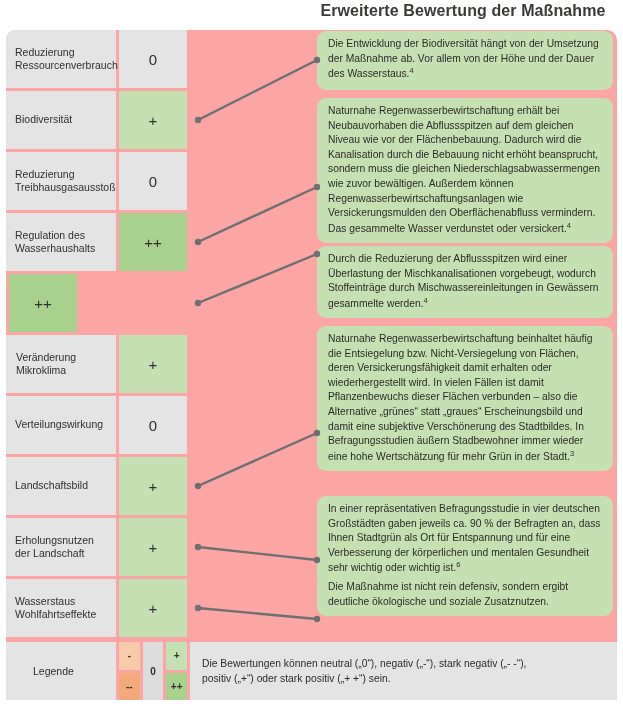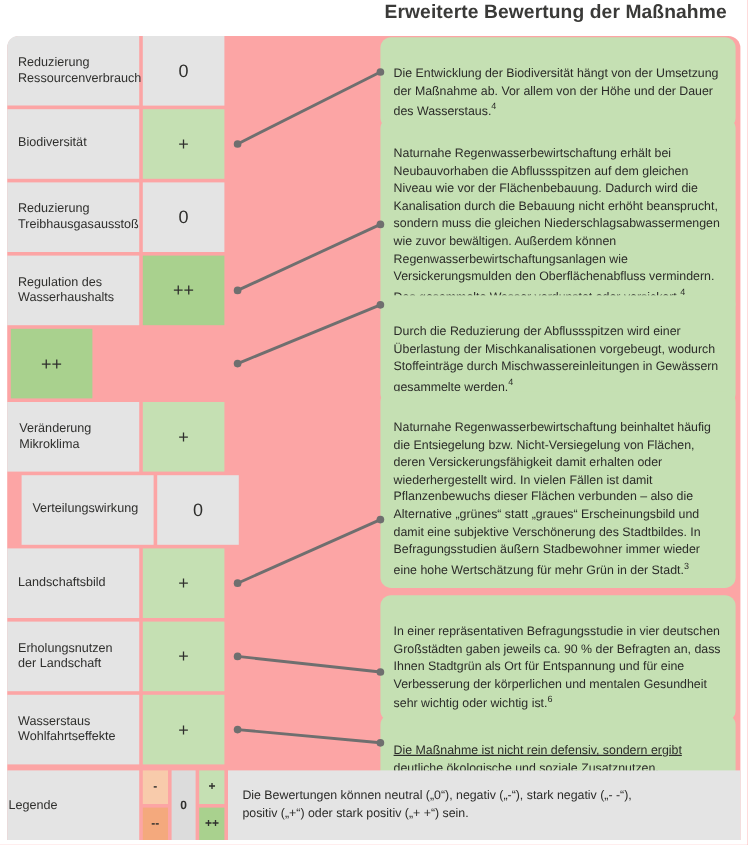--- a/index.html
+++ b/index.html
@@ -80,21 +80,21 @@
   .crit-row.first .crit-label { border-top-left-radius: 9px; }
 
   
   .info-box {
     position: absolute;
     left: 311px;
     width: 296px;
     background: #c5e0b3;
     border-radius: 9px;
     box-sizing: border-box;
-    padding: 24px 10px 6px 11px;
+    padding: 6px 10px 6px 11px;
     font-size: 10.3px;
     line-height: 1.42;
     color: #2b2b29;
   }
   .info-box sup { font-size: 7.5px; }
 
   
   #connectors {
     position: absolute;
     left: 0;
@@ -111,21 +111,21 @@
     top: 612px;
     width: 611px;
     height: 58px;
     display: flex;
   }
   #legend-label {
     width: 110px;
     background: #e4e4e4;
     display: flex;
     align-items: center;
-    padding-left: 1px;
+    padding-left: 27px;
     box-sizing: border-box;
     font-size: 10.5px;
     color: #2f2f2d;
   }
   #legend-swatches {
     width: 68px;
     margin-left: 3px;
     display: flex;
     gap: 3px;
   }
@@ -194,21 +194,21 @@
         </div>
         <div class="crit-row" style="top: 244px; height: 58px;">
           <div class="crit-score sc-pospos" style="height: 58px;">++</div>
         </div>
         <div class="crit-row" style="top: 305px; height: 58px;">
           <div class="crit-label" style="height: 58px; white-space: pre-line; padding-left: 10px;">Veränderung
 Mikroklima</div>
           <div class="crit-score sc-pos" style="height: 58px;">+</div>
         </div>
         <div class="crit-row" style="top: 366px; height: 58px;">
-          <div class="crit-label" style="height: 58px; white-space: pre-line; margin-left: 12px;">Verteilungswirkung</div>
+          <div class="crit-label" style="height: 58px; white-space: pre-line;">Verteilungswirkung</div>
           <div class="crit-score sc-neutral" style="height: 58px;">0</div>
         </div>
         <div class="crit-row" style="top: 427px; height: 58px;">
           <div class="crit-label" style="height: 58px; white-space: pre-line;">Landschaftsbild</div>
           <div class="crit-score sc-pos" style="height: 58px;">+</div>
         </div>
         <div class="crit-row" style="top: 488px; height: 58px;">
           <div class="crit-label" style="height: 58px; white-space: pre-line;">Erholungsnutzen
 der Landschaft</div>
           <div class="crit-score sc-pos" style="height: 58px;">+</div>
@@ -219,21 +219,21 @@
           <div class="crit-score sc-pos" style="height: 58px;">+</div>
         </div>
       </div>
 
     <div id="info-boxes-layer">
         <div class="info-box" style="top: 1px; min-height: 59px;"><span>Die Entwicklung der Biodiversität hängt von der Umsetzung der Maßnahme ab. Vor allem von der Höhe und der Dauer des Wasserstaus.</span><sup>4</sup></div>
         <div class="info-box" style="top: 68px; min-height: 141px;"><span>Naturnahe Regenwasserbewirtschaftung erhält bei Neubauvorhaben die Abflussspitzen auf dem gleichen Niveau wie vor der Flächenbebauung. Dadurch wird die Kanalisation durch die Bebauung nicht erhöht beansprucht, sondern muss die gleichen Niederschlagsabwassermengen wie zuvor bewältigen. Außerdem können Regenwasserbewirtschaftungsanlagen wie Versickerungsmulden den Oberflächenabfluss vermindern. Das gesammelte Wasser verdunstet oder versickert.</span><sup>4</sup></div>
         <div class="info-box" style="top: 216px; min-height: 72px;"><span>Durch die Reduzierung der Abflussspitzen wird einer Überlastung der Mischkanalisationen vorgebeugt, wodurch Stoffeinträge durch Mischwassereinleitungen in Gewässern gesammelte werden.</span><sup>4</sup></div>
         <div class="info-box" style="top: 296px; min-height: 144px;"><span>Naturnahe Regenwasserbewirtschaftung beinhaltet häufig die Entsiegelung bzw. Nicht-Versiegelung von Flächen, deren Versickerungsfähigkeit damit erhalten oder wiederhergestellt wird. In vielen Fällen ist damit Pflanzenbewuchs dieser Flächen verbunden – also die Alternative „grünes“ statt „graues“ Erscheinungsbild und damit eine subjektive Verschönerung des Stadtbildes. In Befragungsstudien äußern Stadbewohner immer wieder eine hohe Wertschätzung für mehr Grün in der Stadt.</span><sup>3</sup></div>
         <div class="info-box" style="top: 466px; min-height: 90px;"><span>In einer repräsentativen Befragungsstudie in vier deutschen Großstädten gaben jeweils ca. 90 % der Befragten an, dass Ihnen Stadtgrün als Ort für Entspannung und für eine Verbesserung der körperlichen und mentalen Gesundheit sehr wichtig oder wichtig ist.</span><sup>6</sup></div>
-        <div class="info-box" style="top: 565px; min-height: 42px; text-decoration: underline;"><span>Die Maßnahme ist nicht rein defensiv, sondern ergibt deutliche ökologische und soziale Zusatznutzen.</span></div>
+        <div class="info-box" style="top: 544px; min-height: 42px;"><span>Die Maßnahme ist nicht rein defensiv, sondern ergibt deutliche ökologische und soziale Zusatznutzen.</span></div>
       </div>
 
     <svg id="connectors" viewBox="0 0 611 670" preserveAspectRatio="none">
         <line x1="192" y1="90" x2="311" y2="30" stroke="#6f6f6f" stroke-width="2.4"></line>
         <circle cx="192" cy="90" r="3.2" fill="#6f6f6f"></circle>
         <circle cx="311" cy="30" r="3.2" fill="#6f6f6f"></circle>
         <line x1="192" y1="212" x2="311" y2="157" stroke="#6f6f6f" stroke-width="2.4"></line>
         <circle cx="192" cy="212" r="3.2" fill="#6f6f6f"></circle>
         <circle cx="311" cy="157" r="3.2" fill="#6f6f6f"></circle>
         <line x1="192" y1="273" x2="311" y2="224" stroke="#6f6f6f" stroke-width="2.4"></line>

